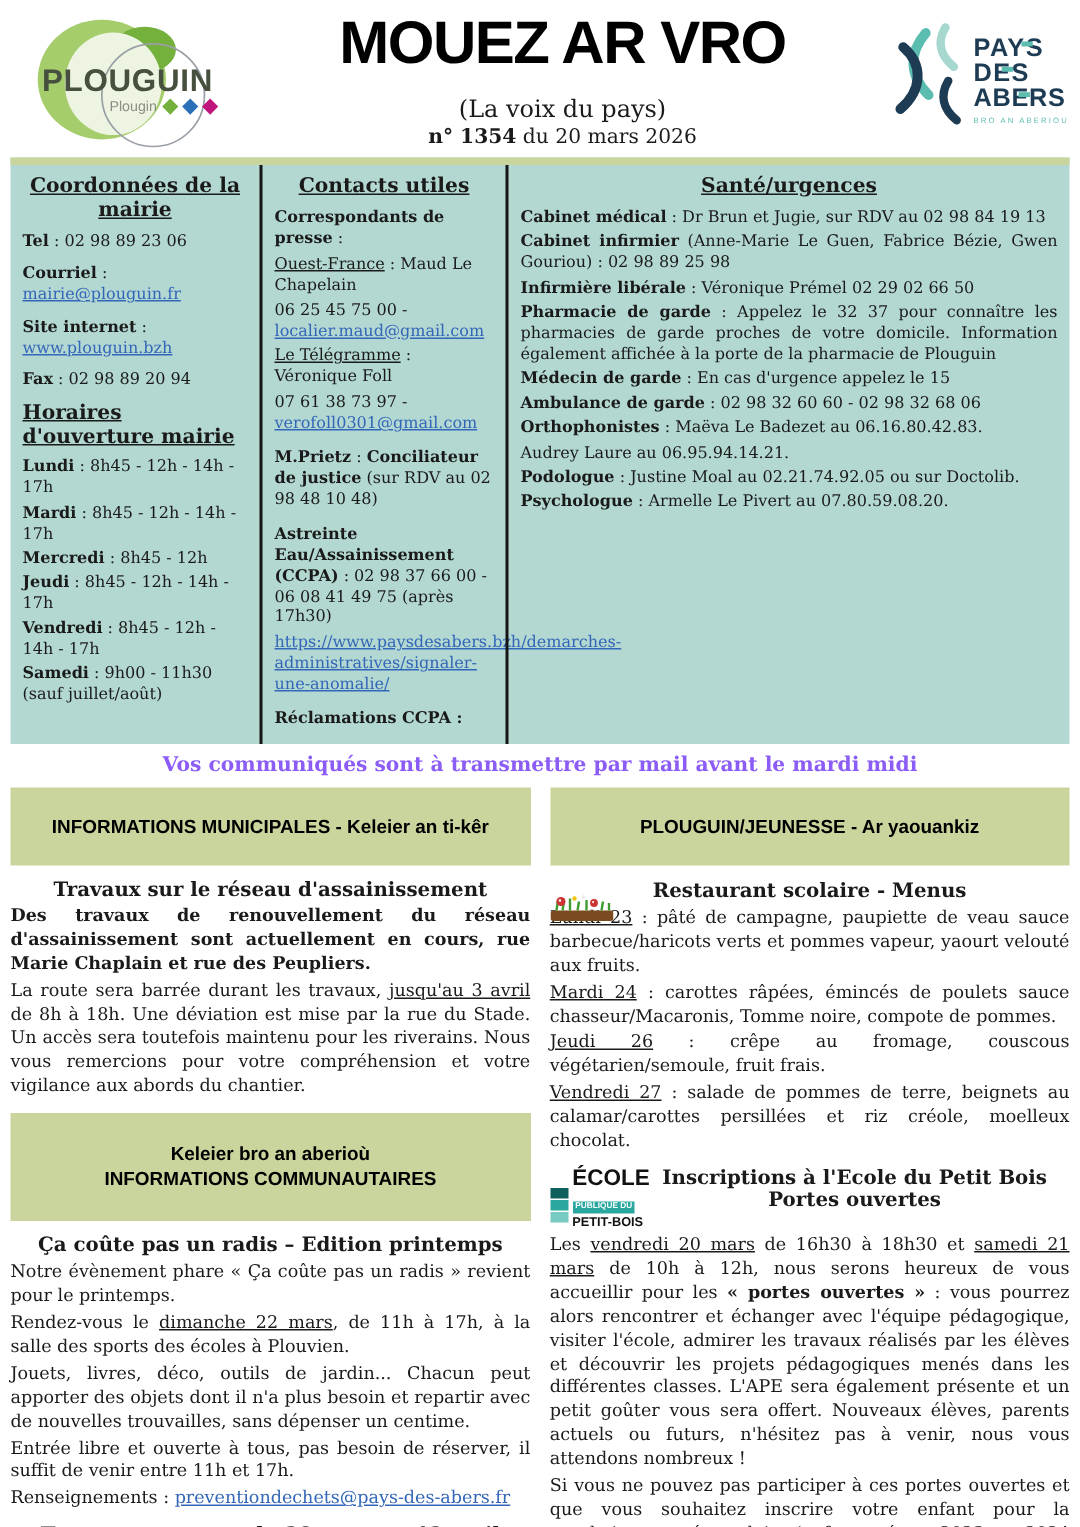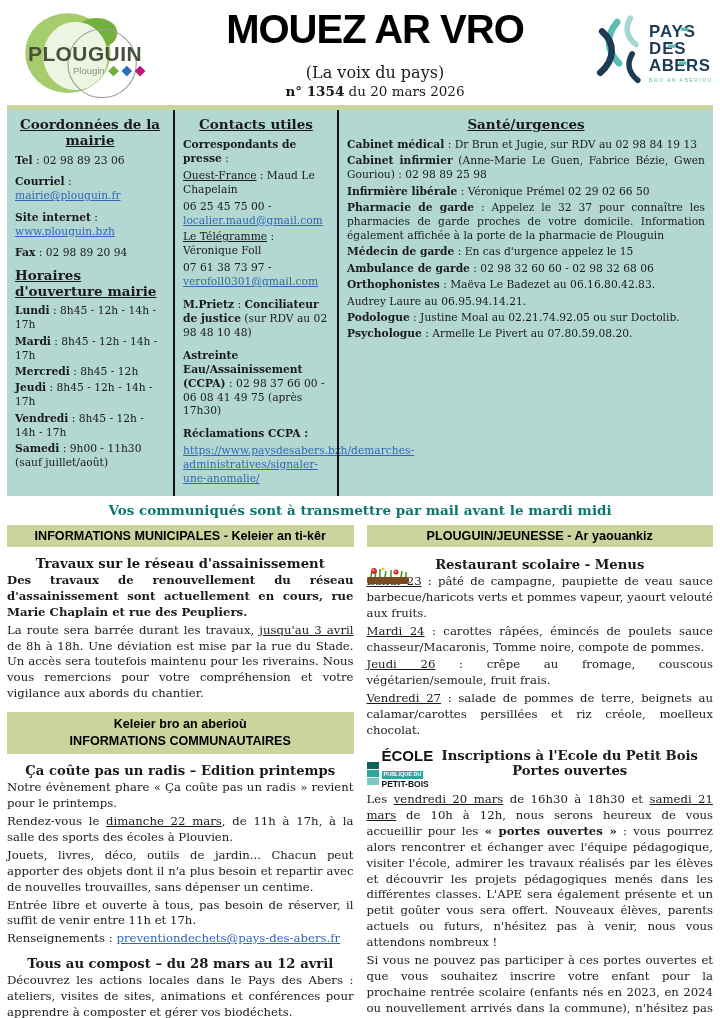--- a/index.html
+++ b/index.html
@@ -27,26 +27,26 @@
   .j{text-align:justify;margin-bottom:2.5px;}
   .ihours-title{font-weight:bold;font-size:13.5px;text-decoration:underline;margin:4px 0 5px 0;}
   
   .s-b{font-weight:bold;}
   .s-u{text-decoration:underline;}
   .s-link{color:#3366b8;text-decoration:underline;cursor:pointer;}
   .s-linklight{color:#a9d6e8;text-decoration:underline;cursor:pointer;font-weight:bold;}
   .s-ind{display:inline-block;}
   .s-sp{display:block;height:6px;}
   
-  .notice{text-align:center;color:#0f766e;font-weight:bold;font-size:13.5px;margin:6px 0 7px 0;}
+  .notice{text-align:center;color:#8b5cf6;font-weight:bold;font-size:13.5px;margin:6px 0 7px 0;}
   
   .cols{display:flex;gap:13px;align-items:flex-start;}
   .col{flex:1;min-width:0;}
   .bar{background:#c9d59c;font-family:"Liberation Sans","DejaVu Sans",sans-serif;
-       font-weight:bold;font-size:12.6px;text-align:center;padding:4px 2px;color:#000;}
+       font-weight:bold;font-size:12.6px;text-align:center;padding:19px 2px;color:#000;}
   .pinkbox{background:#c0529e;color:#fff;text-align:center;font-weight:bold;font-size:13px;
            line-height:1.35;padding:7px 12px 8px 12px;margin-top:8px;}
   .h{font-weight:bold;font-size:13.2px;text-align:center;margin:9px 0 2px 0;}
   .para{font-size:11.7px;line-height:1.36;text-align:justify;margin-top:2px;}
   .bar2{margin-top:10px;line-height:1.35;}
   
   .logo-plouguin{width:152px;height:95px;flex:0 0 auto;}
   .logo-abers{width:122px;height:76px;flex:0 0 auto;}
   .mh{position:relative;}
   .garden-icon{position:absolute;left:0;top:6px;}
@@ -124,22 +124,22 @@
     <div class="icol c2">
       <div class="ititle">Contacts utiles</div>
       <div>
           <div class="iline sp2"><span class="s-b">Correspondants de presse</span> :</div>
           <div class="iline sp2"><span class="s-u">Ouest-France</span> : Maud Le Chapelain</div>
           <div class="iline sp2">06 25 45 75 00 - <a class="s-link">localier.maud@gmail.com</a></div>
           <div class="iline sp2"><span class="s-u">Le Télégramme</span> : Véronique Foll</div>
           <div class="iline sp2">07 61 38 73 97 - <a class="s-link">verofoll0301@gmail.com</a></div>
           <div class="iline sp2"><span class="s-sp"></span><span class="s-b">M.Prietz</span> : <span class="s-b">Conciliateur de justice</span> (sur RDV au 02 98 48 10 48)</div>
           <div class="iline sp2"><span class="s-sp"></span><span class="s-b">Astreinte Eau/Assainissement (CCPA)</span> : 02 98 37 66 00 - 06 08 41 49 75 (après 17h30)</div>
+          <div class="iline sp2"><a class="s-link">https://www.paysdesabers.bzh/demarches-administratives/signaler-une-anomalie/</a></div>
           <div class="iline sp2"><span class="s-sp"></span><span class="s-b">Réclamations CCPA :</span></div>
-          <div class="iline sp2"><a class="s-link">https://www.paysdesabers.bzh/demarches-administratives/signaler-une-anomalie/</a></div>
         </div>
     </div>
     <div class="icol c3">
       <div class="ititle">Santé/urgences</div>
       <div>
           <div class="iline j"><span class="s-b">Cabinet médical</span> : Dr Brun et Jugie, sur RDV au 02 98 84 19 13</div>
           <div class="iline j"><span class="s-b">Cabinet infirmier</span> (Anne-Marie Le Guen, Fabrice  Bézie, Gwen Gouriou) : 02 98 89 25 98</div>
           <div class="iline j"><span class="s-b">Infirmière libérale</span> : Véronique Prémel 02 29 02 66 50</div>
           <div class="iline j"><span class="s-b">Pharmacie de garde</span> : Appelez le 32 37 pour connaître les pharmacies de garde proches de votre domicile. Information également affichée à la porte de la pharmacie de Plouguin</div>
           <div class="iline j"><span class="s-b">Médecin de garde</span> : En cas d'urgence appelez le 15</div>

